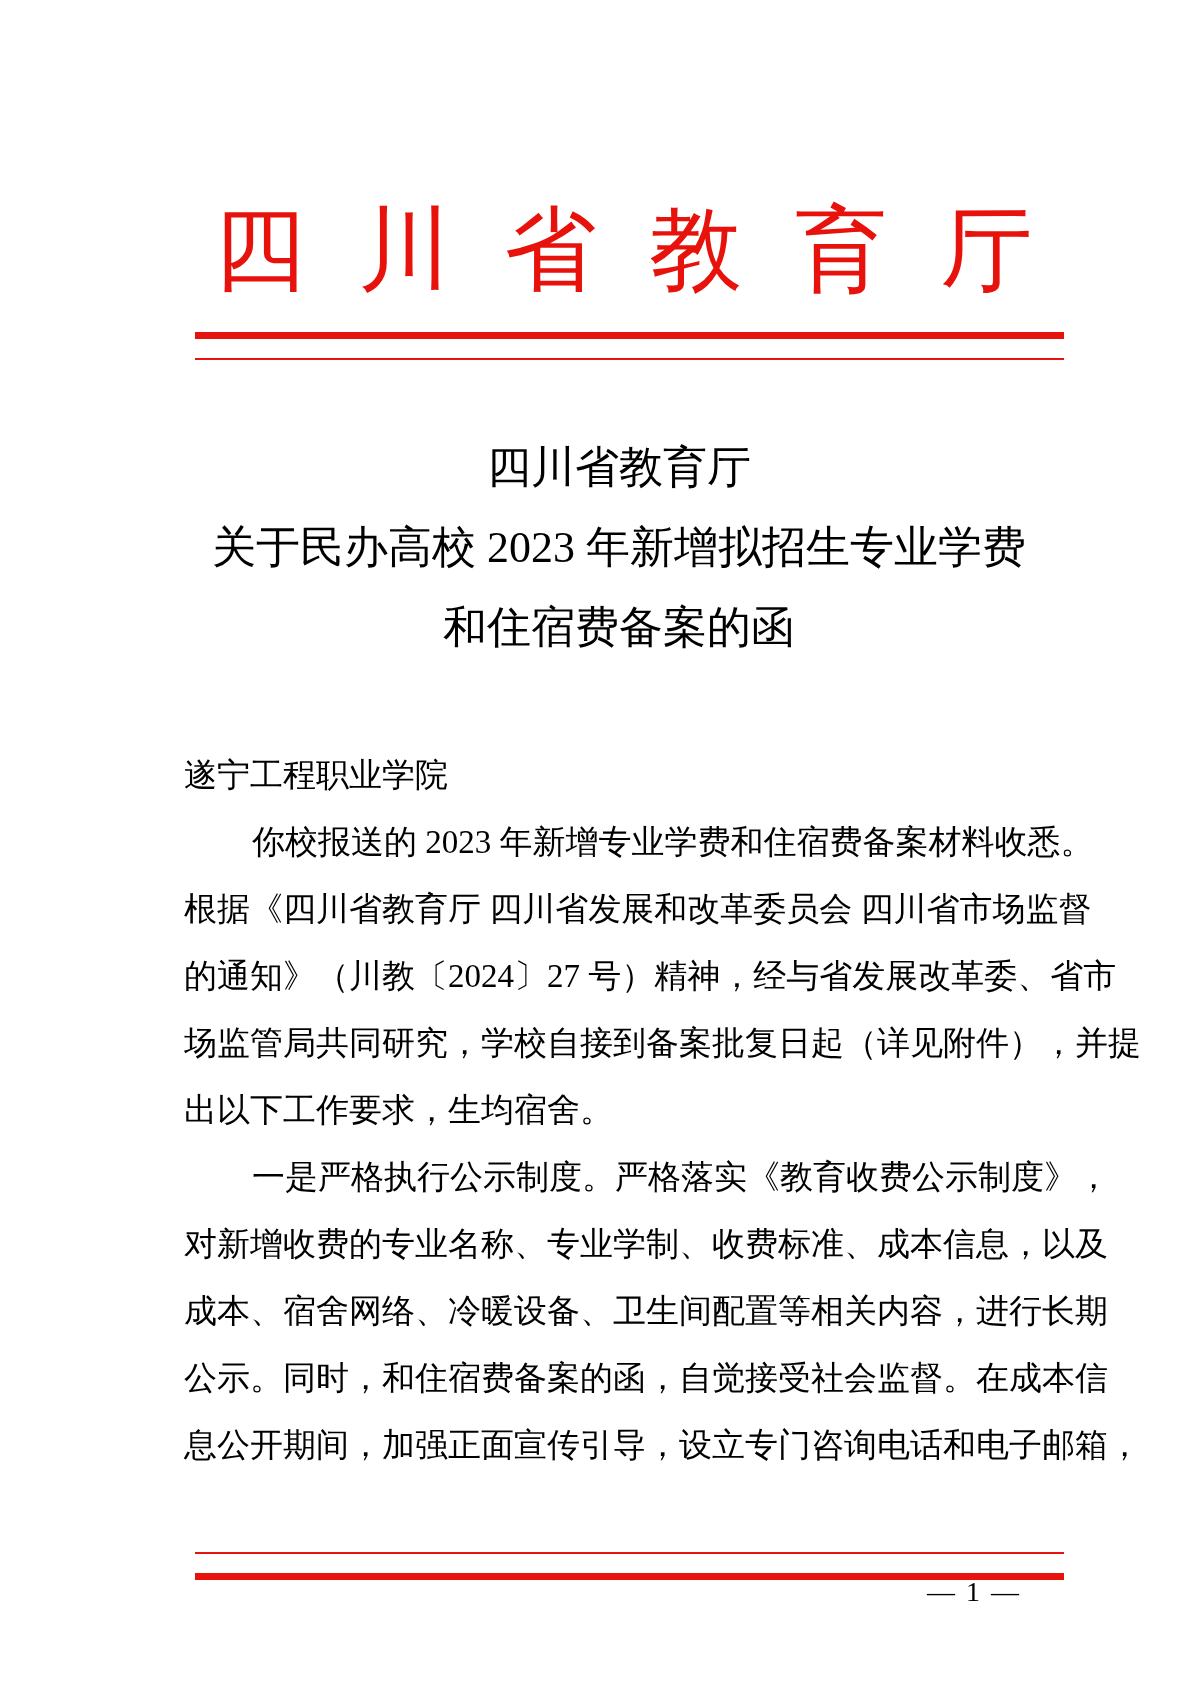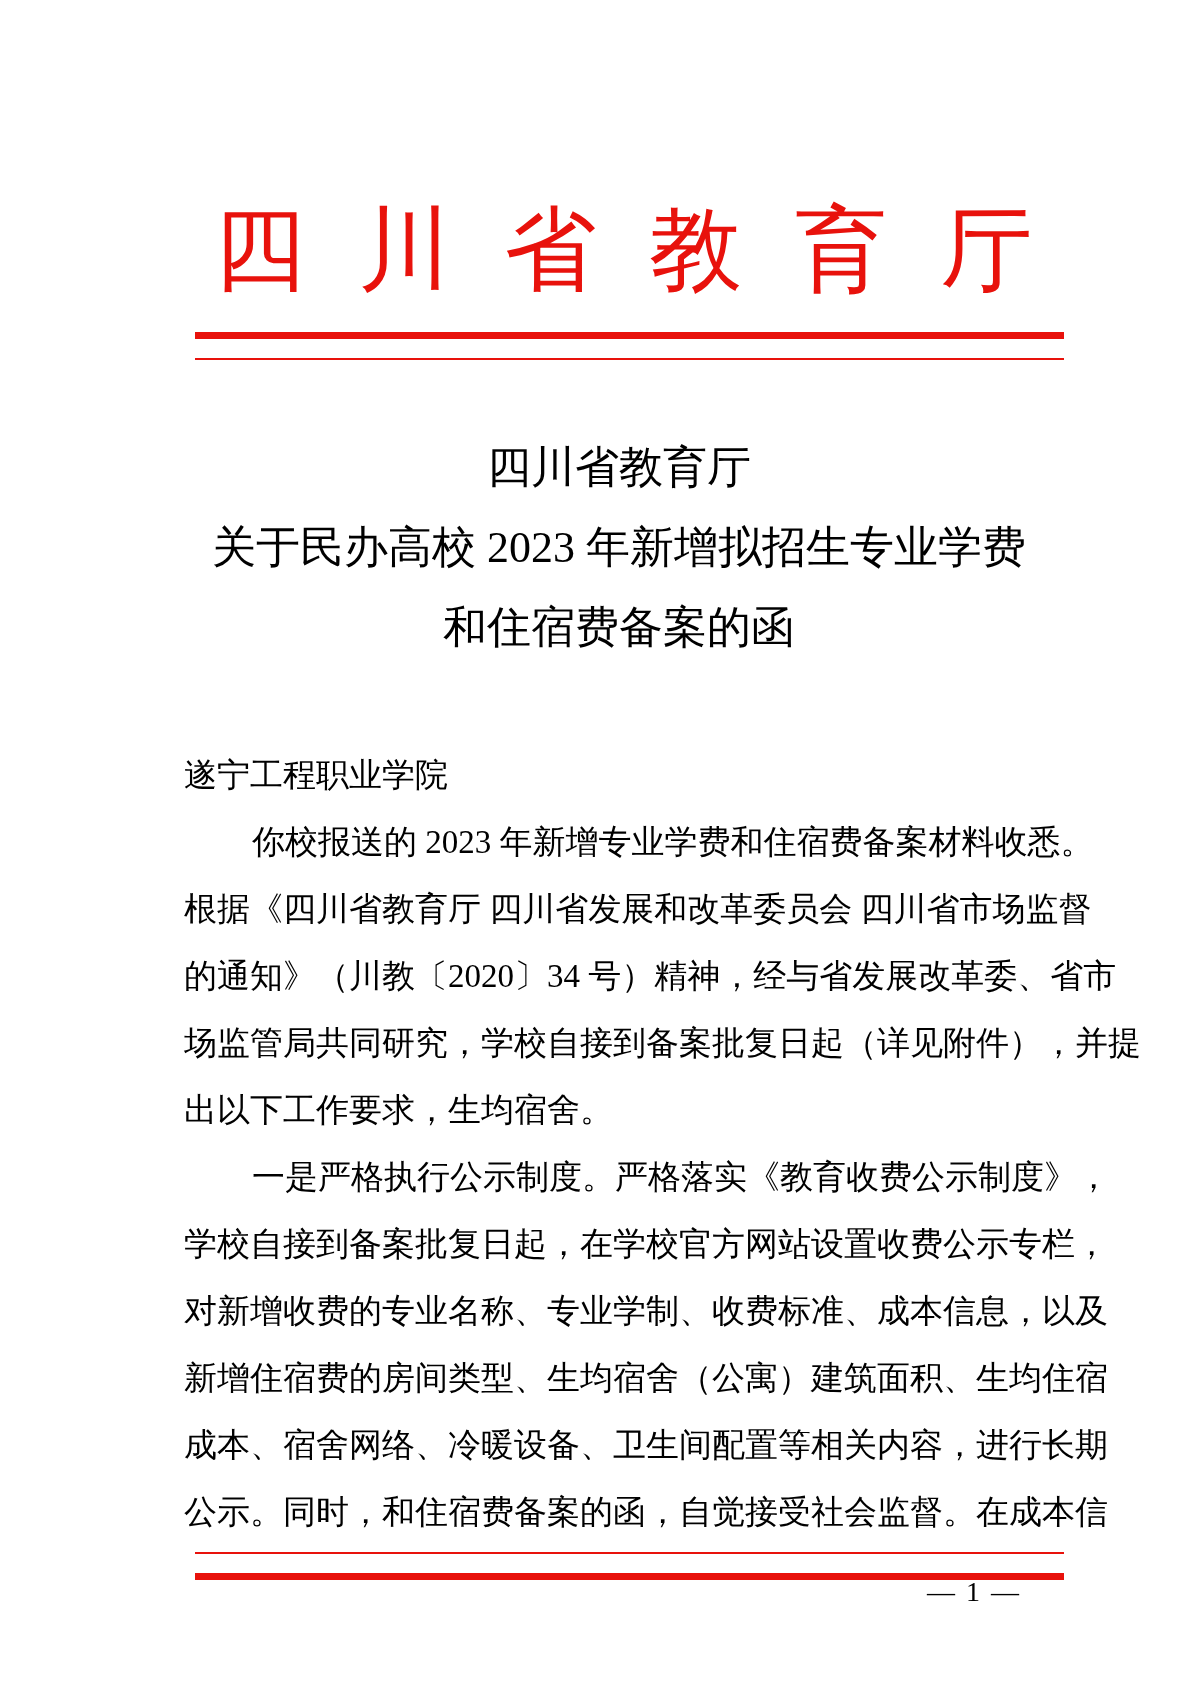--- a/index.html
+++ b/index.html
@@ -96,29 +96,28 @@
     <div>四川省教育厅</div>
     <div>关于民办高校 2023 年新增拟招生专业学费</div>
     <div>和住宿费备案的函</div>
   </div>
 
   <div class="body-text" id="body-lines">
     <div class="line no-fill">遂宁工程职业学院</div>
 
   <div class="line indent">你校报送的 2023 年新增专业学费和住宿费备案材料收悉。</div>
       <div class="line">根据《四川省教育厅 四川省发展和改革委员会 四川省市场监督</div>
-      <div class="line">的通知》（川教〔2020〕34 号）精神，经与省发展改革委、省市</div>
+      <div class="line">的通知》（川教〔2024〕27 号）精神，经与省发展改革委、省市</div>
       <div class="line">场监管局共同研究，学校自接到备案批复日起（详见附件），并提</div>
       <div class="line no-fill">出以下工作要求，生均宿舍。</div>
       <div class="line indent">一是严格执行公示制度。严格落实《教育收费公示制度》，</div>
-      <div class="line">学校自接到备案批复日起，在学校官方网站设置收费公示专栏，</div>
       <div class="line">对新增收费的专业名称、专业学制、收费标准、成本信息，以及</div>
-      <div class="line">新增住宿费的房间类型、生均宿舍（公寓）建筑面积、生均住宿</div>
       <div class="line">成本、宿舍网络、冷暖设备、卫生间配置等相关内容，进行长期</div>
       <div class="line">公示。同时，和住宿费备案的函，自觉接受社会监督。在成本信</div>
+      <div class="line">息公开期间，加强正面宣传引导，设立专门咨询电话和电子邮箱，</div>
     </div>
 
   <div class="rule rule-footer">
     <div class="thin"></div>
     <div class="gap"></div>
     <div class="thick"></div>
   </div>
 
   <div class="page-number">— 1 —</div>
 

